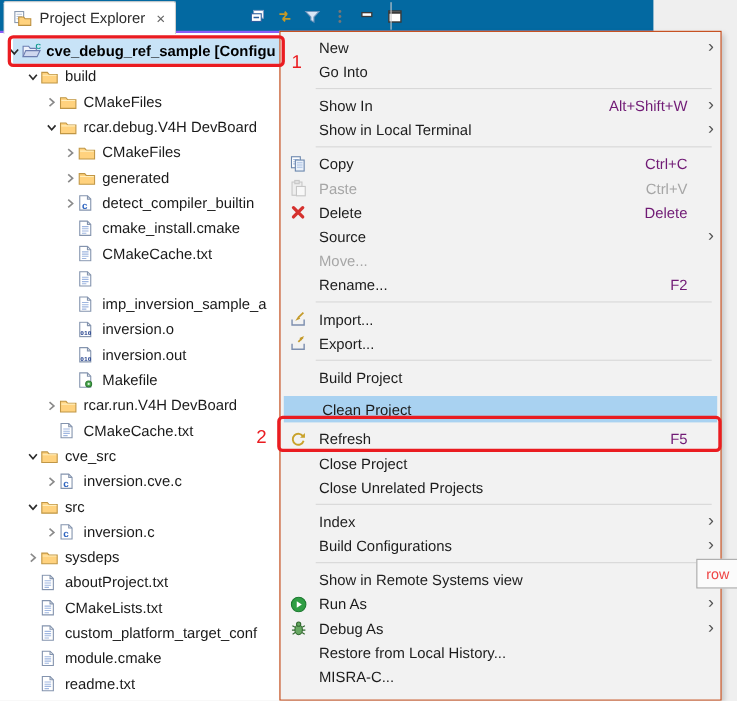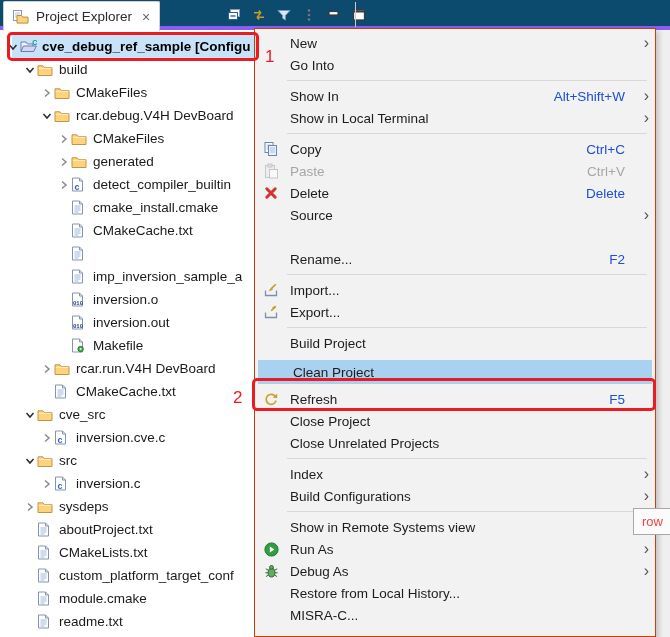--- a/index.html
+++ b/index.html
@@ -5,22 +5,22 @@
   html,body{margin:0;padding:0;}
   body{
     width:670px;height:637px;position:relative;overflow:hidden;
     font-family:"Liberation Sans",sans-serif;background:#efefef;
     -webkit-font-smoothing:antialiased;
   }
   *{box-sizing:border-box;}
   .stage{position:absolute;inset:0;background:#efefef;}
 
   
-  .view-header{position:absolute;left:0;top:0;width:670px;height:30px;
-    background:#0c4a6e;border-bottom:4px solid #8b5cf6;z-index:2;}
+  .view-header{position:absolute;left:0;top:0;width:594px;height:30px;
+    background:#0369a1;border-bottom:2px solid #8b5cf6;z-index:2;}
   .tab{position:absolute;left:3px;top:1px;height:30px;display:flex;align-items:center;
     gap:7px;padding:0 9px 0 8px;background:#ffffff;
     border:1px solid #cfcfcf;border-bottom:none;border-radius:2px 2px 0 0;}
   .tab-ico{display:flex;align-items:center;}
   .tab-label{font-size:13.5px;color:#2b2b2b;white-space:nowrap;}
   .tab-close{font-size:14px;color:#666;margin-left:3px;line-height:1;cursor:default;}
   .view-toolbar{position:absolute;left:224px;top:1px;height:27px;display:flex;align-items:center;gap:5px;}
   .tb-btn{width:20px;height:20px;display:flex;align-items:center;justify-content:center;}
   .header-divider{position:absolute;left:355px;top:2px;width:1px;height:25px;background:#cccccc;}
 
@@ -35,21 +35,21 @@
   .tree-label.bold{font-weight:bold;color:#000;}
 
   
   .context-menu{position:absolute;left:254px;top:28px;width:402px;height:609px;z-index:5;
     background:#f2f2f2;border:1px solid #c2410c;padding-top:3px;overflow:hidden;
     box-shadow:3px 3px 5px rgba(0,0,0,0.18);}
   .menu-item{display:flex;align-items:center;height:22px;padding:0 6px 0 6px;}
   .menu-item.highlighted{background:var(--hl-blue,#a9d2f1);height:24px;margin:6px 3px 4px 3px;}
   .mi-icon{width:20px;min-width:20px;height:16px;display:flex;align-items:center;justify-content:center;}
   .mi-label{flex:1;font-size:13.5px;color:#1c1c1c;padding-left:9px;white-space:nowrap;}
-  .mi-accel{font-size:13.5px;color:#1d4ed8;padding-right:12px;white-space:nowrap;}
+  .mi-accel{font-size:13.5px;color:#701a75;padding-right:12px;white-space:nowrap;}
   .mi-arrow{width:12px;font-size:16px;color:#555;line-height:1;text-align:right;}
   .menu-item.disabled .mi-label,.menu-item.disabled .mi-accel{color:#a6a6a6;}
   .menu-item.disabled .mi-icon{opacity:.5;}
   .menu-sep{height:1px;background:#d8d8d8;margin:4px 8px 4px 32px;}
 
   
   .bg-fragment{position:absolute;left:633px;top:508px;width:45px;height:27px;z-index:6;
     background:#fbfbfb;border:1px solid #a8a8a8;display:flex;align-items:center;}
   .bg-fragment span{font-size:13px;color:#ef4444;padding-left:8px;}
 
@@ -515,20 +515,21 @@
         <span class="mi-arrow"></span>
       </div>
       <div class="menu-item">
         <span class="mi-icon"></span>
         <span class="mi-label">Source</span>
         <span class="mi-accel"></span>
         <span class="mi-arrow">›</span>
       </div>
       <div class="menu-item disabled">
         <span class="mi-icon"></span>
+        <span class="mi-label">Move...</span>
         <span class="mi-accel"></span>
         <span class="mi-arrow"></span>
       </div>
       <div class="menu-item">
         <span class="mi-icon"></span>
         <span class="mi-label">Rename...</span>
         <span class="mi-accel">F2</span>
         <span class="mi-arrow"></span>
       </div>
       <div class="menu-sep"></div>

